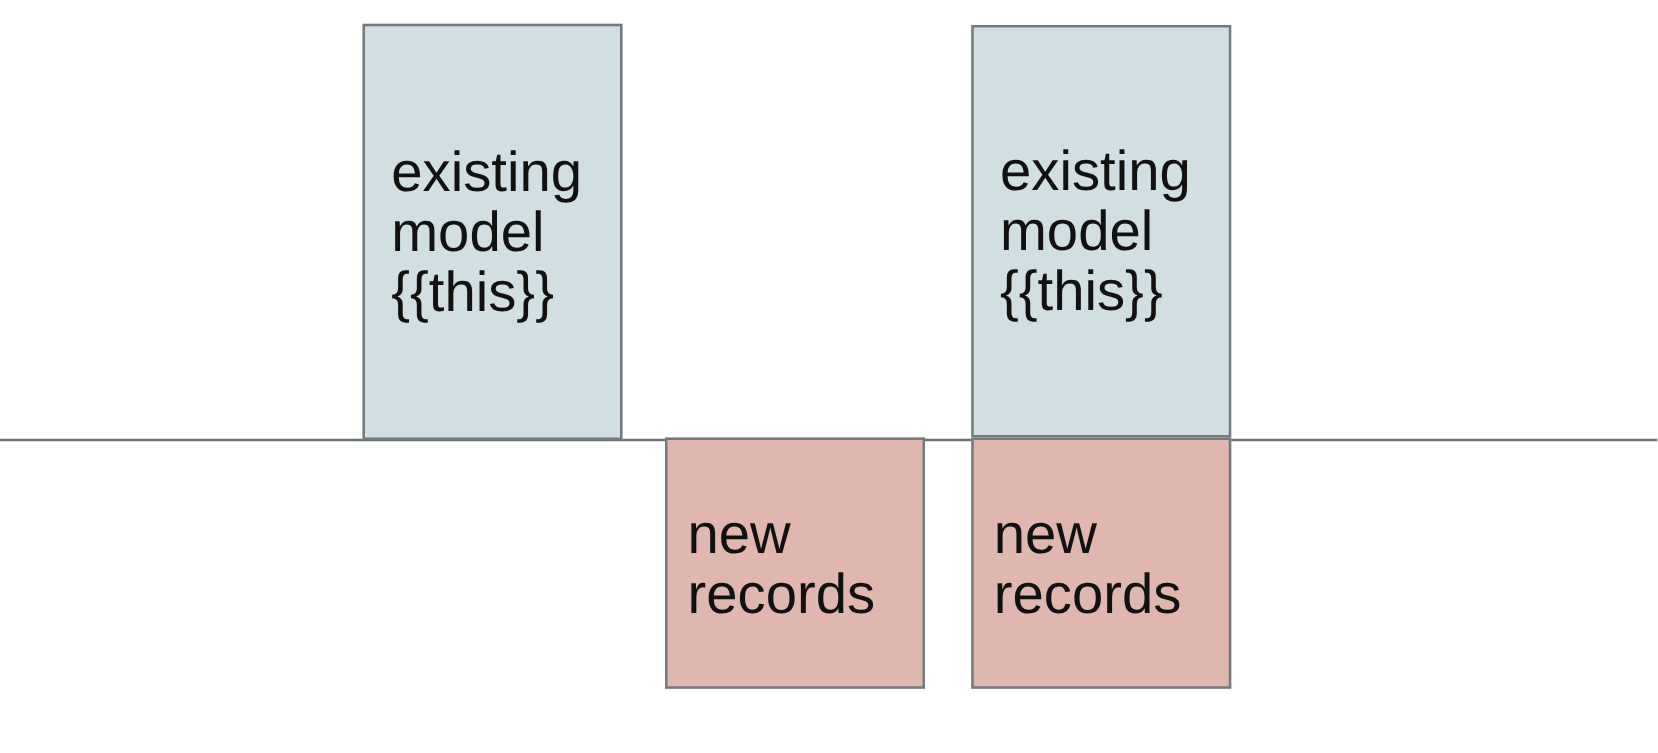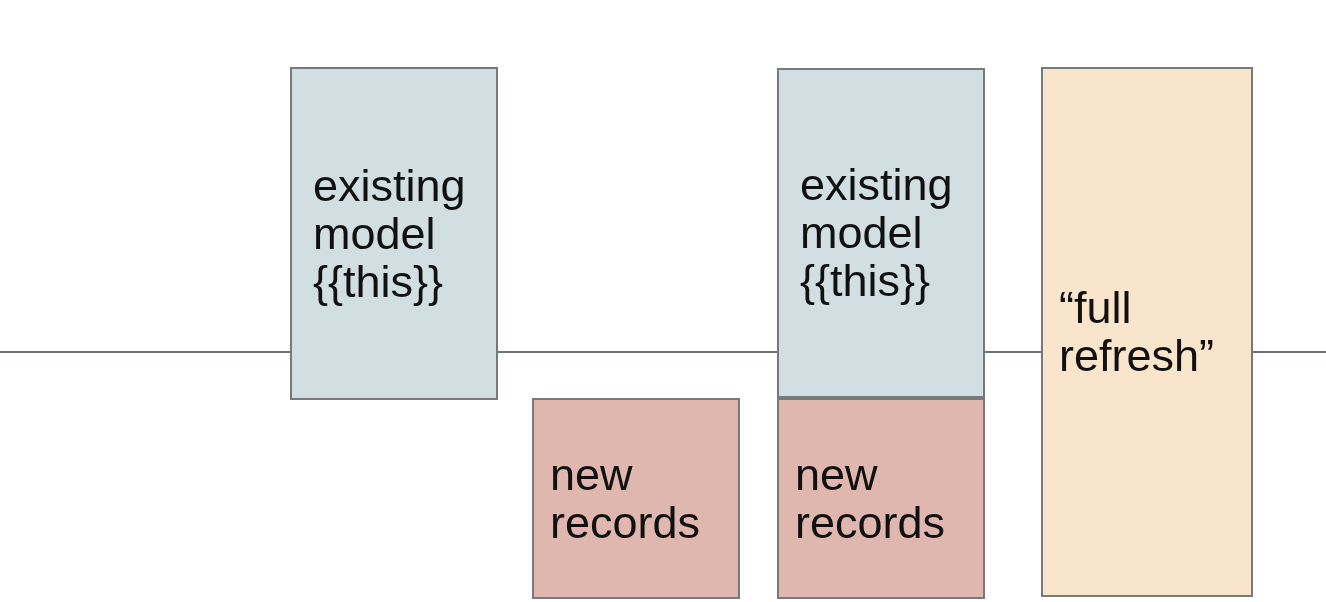--- a/index.html
+++ b/index.html
@@ -30,21 +30,20 @@
     box-sizing: border-box;
     border: 2px solid #757a7c;
     display: flex;
     flex-direction: column;
     justify-content: center;
     align-items: flex-start;
     font-size: 45px;
     line-height: 48px;
     letter-spacing: 0;
     z-index: 3;
-    margin-top: 48px;
   }
   .box span { display: block; white-space: pre; }
   .box-source {
     left: 36px;  top: 20px;  width: 210px; height: 528px;
     padding-left: 22px;
     z-index: 1; 
   }
   .box-model-1 {
     left: 290px; top: 19px;  width: 208px; height: 333px;
     padding-left: 21px;
@@ -89,18 +88,14 @@
     <span>existing</span>
     <span>model</span>
     <span>{{this}}</span>
   </div>
 
   <div class="box box-new-2" style="background: rgb(224, 183, 174);">
     <span>new</span>
     <span>records</span>
   </div>
 
-  <div class="box box-full-refresh" style="background: rgb(249, 228, 204);">
-    <span>“full</span>
-    <span>refresh”</span>
-  </div>
 
 </div>
 
 </body></html>

